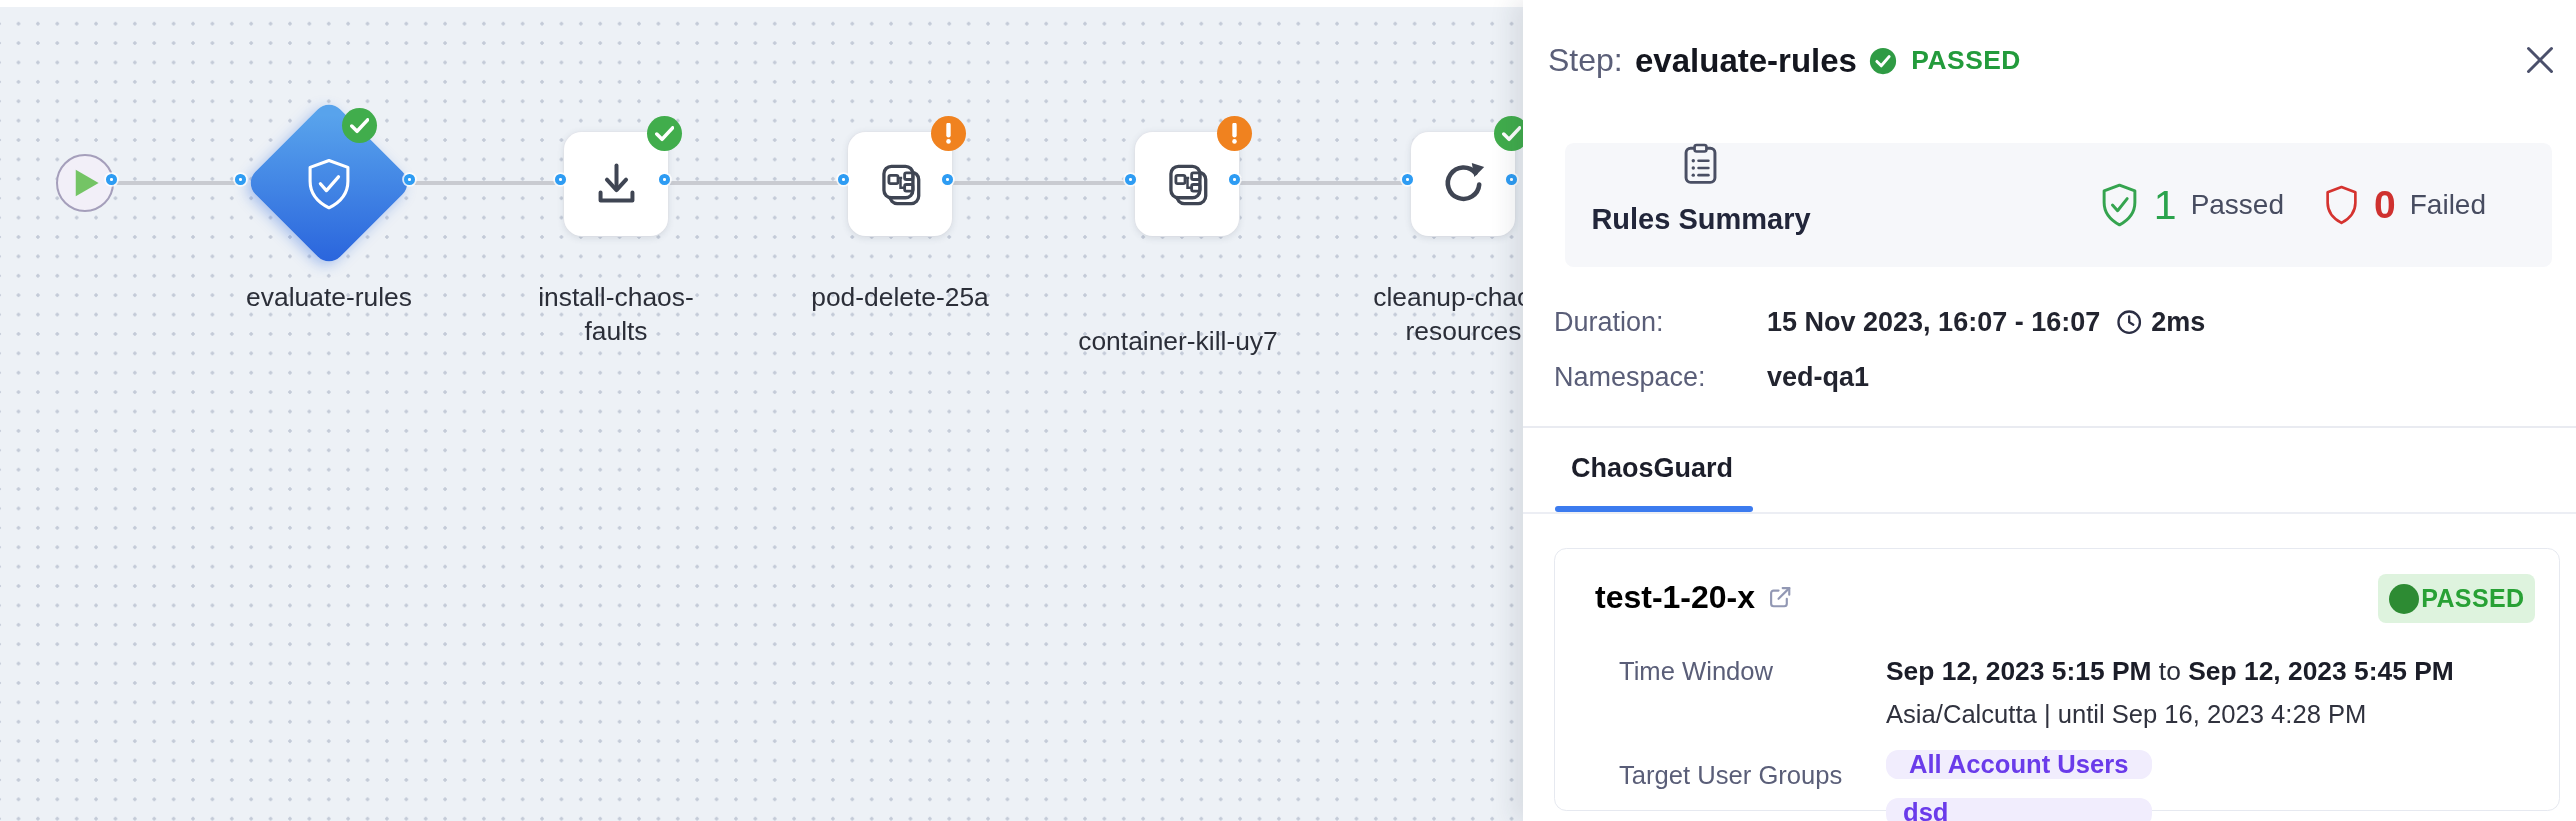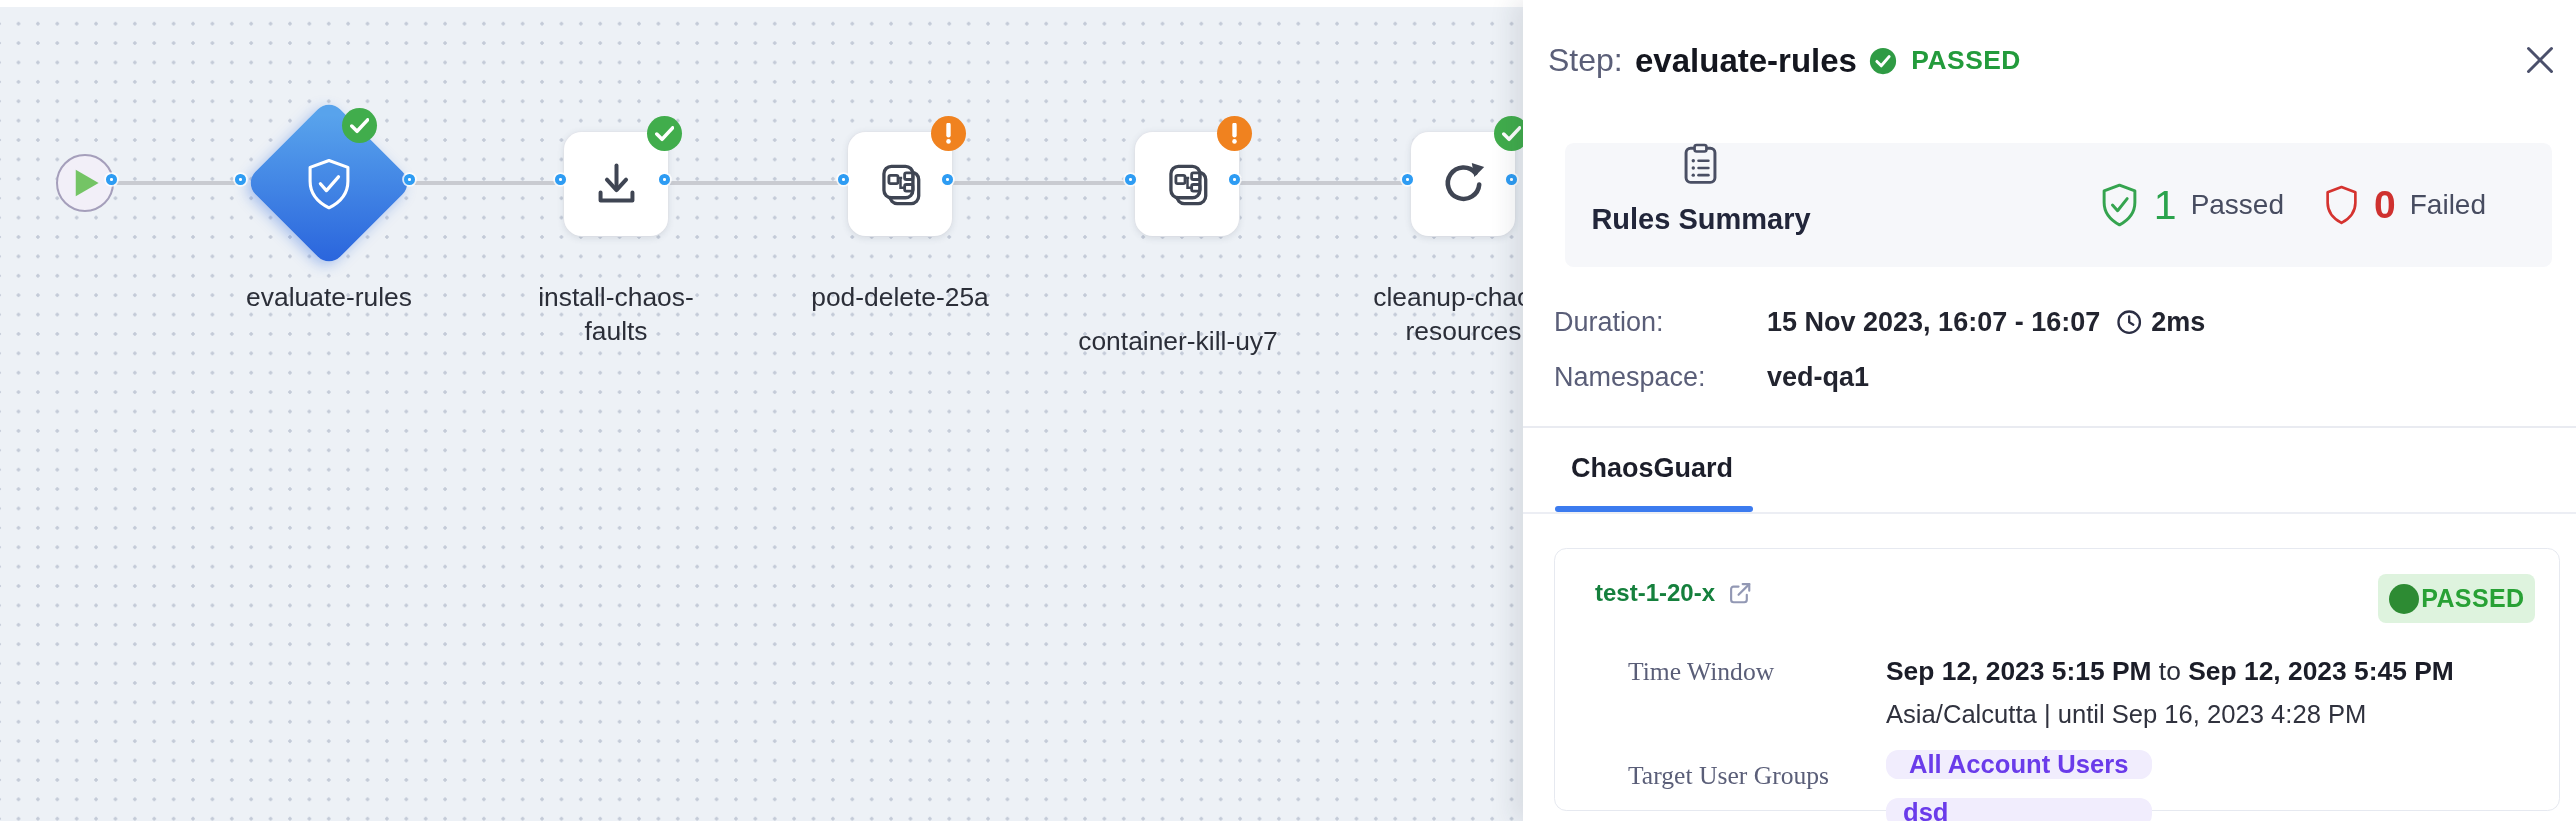--- a/index.html
+++ b/index.html
@@ -55,27 +55,27 @@
   .kv-label { position:absolute; left:31px; font-size:27px; color:#5a5e78; }
   .kv-value { position:absolute; left:244px; font-size:27px; font-weight:600; color:#22242f; display:flex; align-items:center; gap:8.8px; }
 
   .divider { position:absolute; left:0; top:426px; width:1053px; height:1.8px; background:#e9ebf1; }
   .tab-label { position:absolute; left:48px; top:453px; font-size:27px; font-weight:700; color:#1c1e2a; cursor:pointer; }
   .tab-underline { position:absolute; left:32px; top:506px; width:198px; height:6.2px; border-radius:3.5px; background:#3c7bef; }
   .tabbar-line { position:absolute; left:0; top:512px; width:1053px; height:1.8px; background:#eceef4; }
 
   .guard-card { position:absolute; left:31px; top:548px; width:1006px; height:263px; background:#fff;
            border:1.8px solid #e6e9f0; border-radius:12.3px; }
-  .gc-title { position:absolute; left:40px; top:30px; font-size:24px; font-weight:700; color:#15803d;
+  .gc-title { position:absolute; left:40px; top:30px; font-size:32px; font-weight:700; color:#000000;
            display:flex; align-items:center; gap:12.3px; }
   .gc-pill { position:absolute; left:823px; top:25px; width:157px; height:49px; background:#def3de; border-radius:8px;
            display:flex; align-items:center; padding-left:10.6px; }
   .gc-pill-dot { width:30px; height:30px; border-radius:50%; background:#2d8b33; }
   .gc-pill-text { font-size:25px; font-weight:700; color:#28a135; letter-spacing:0.4px; margin-left:2.6px; }
-  .gc-label { position:absolute; left:73px; font-size:25.6px; color:#5a5e78;font-family:Liberation Serif, serif; }
+  .gc-label { position:absolute; left:64px; font-size:25.6px; color:#5a5e78; }
   .gc-time1 { position:absolute; left:331px; top:107px; font-size:26.4px; color:#1b1d28; }
   .gc-time1 .b { font-weight:700; }
   .gc-time1 .n { font-weight:400; color:#2a2c38;margin-top:19px; }
   .gc-time2 { position:absolute; left:331px; top:151px; font-size:25.6px; color:#30323e; }
   .chips { position:absolute; left:331px; top:201px; display:flex; gap:19.4px; height:47px;flex-direction:column; }
   .chip { height:47px; display:flex; align-items:center; padding:0 23px; background:#f1edfd;
            border-radius:12.3px; font-size:25.6px; font-weight:700; color:#6a3bea; }
   .chip.small { padding:0 17px; }
 </style>
 </head>

